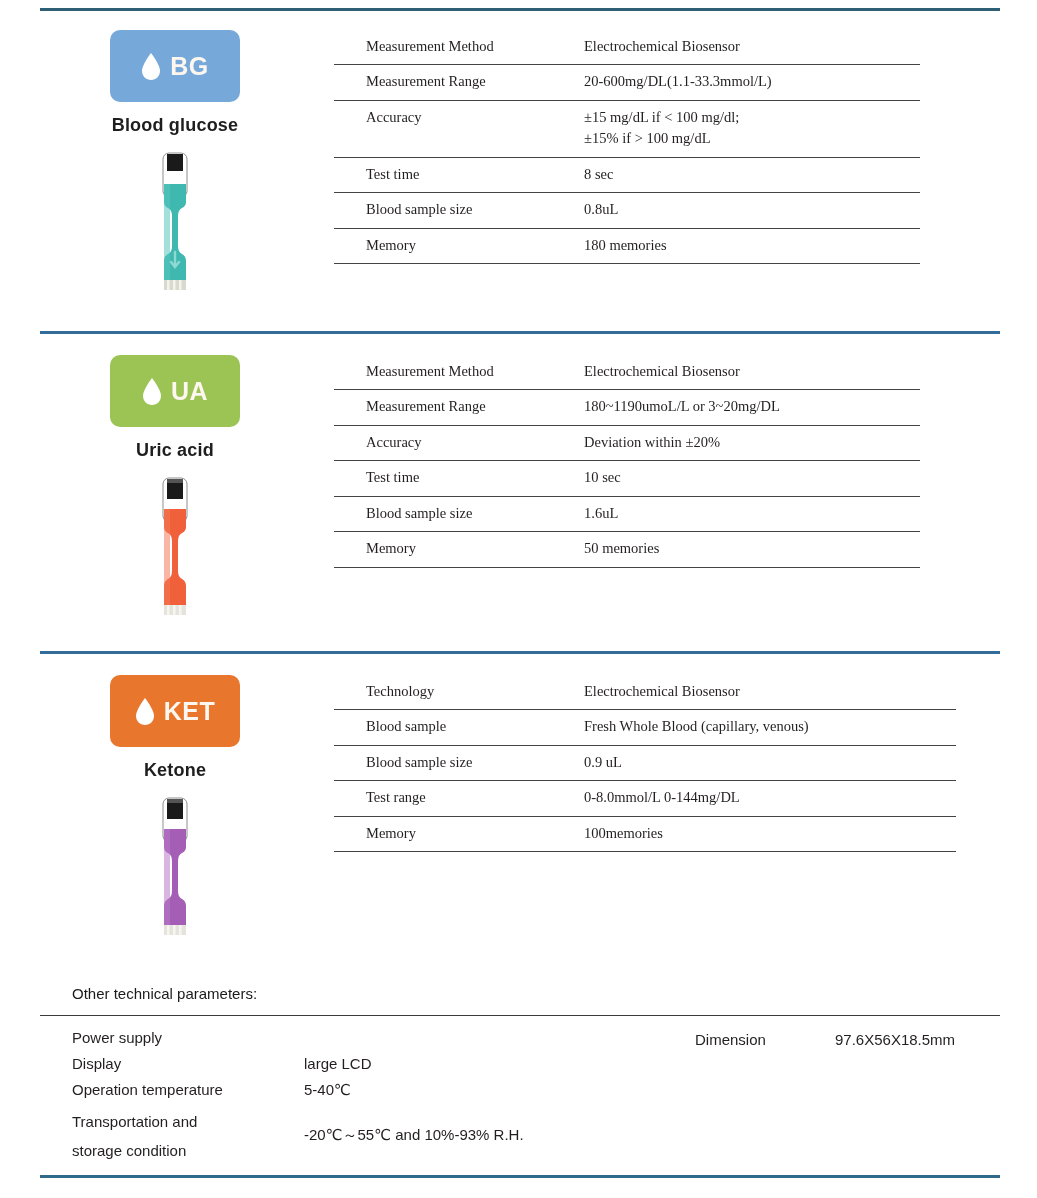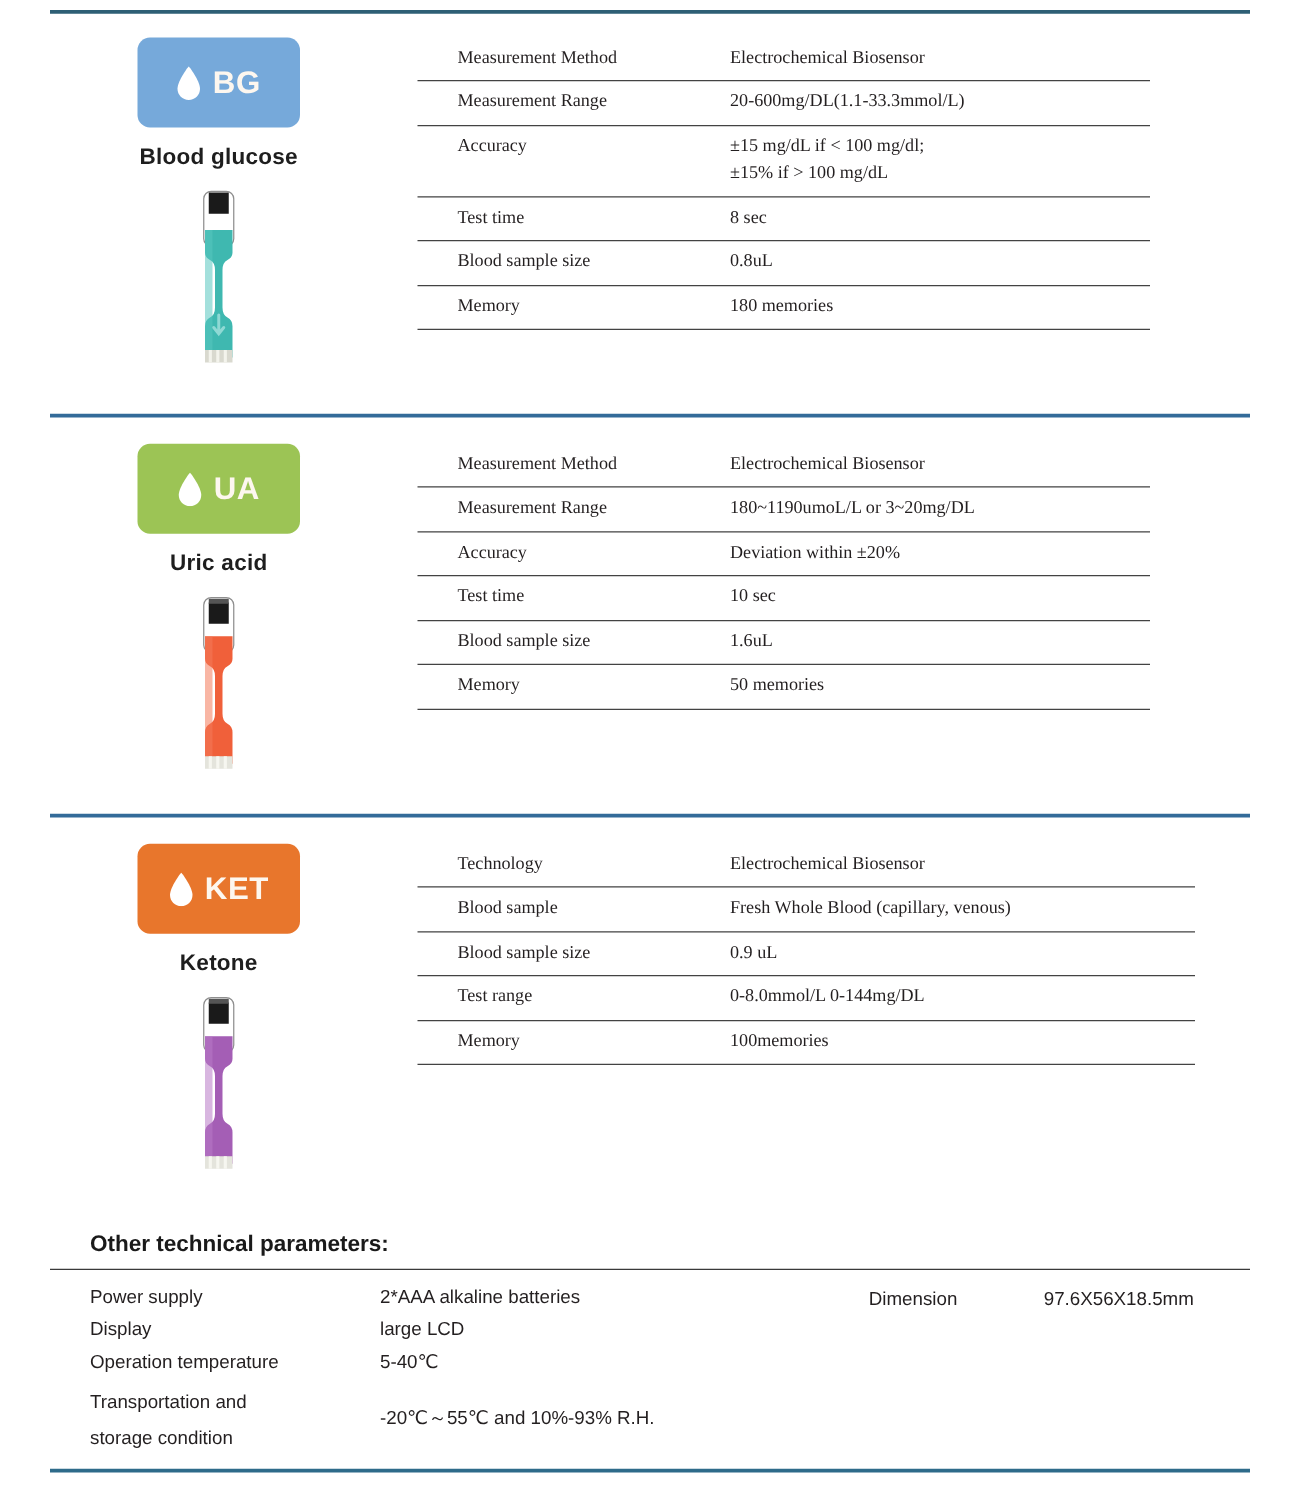--- a/index.html
+++ b/index.html
@@ -97,22 +97,22 @@
   .spec-table tr:first-child td { border-top: 0; }
   .spec-table td.k { width: 250px; padding-left: 32px; }
   .spec-table td.v { padding-left: 0px; margin-top: 40px; }
   .spec-table td.v .l2 { display: block; }
 
   
   .other-title {
     position: absolute;
     left: 72px;
     top: 985px;
-    font-size: 18px;
-    font-weight: bold;
+    font-size: 15px;
+    font-weight: normal;
     color: #1a1a1a;
   }
   .other-left {
     position: absolute;
     left: 72px;
     top: 1028px;
     width: 560px;
     font-size: 15px;
     color: #231f20;
   }
@@ -310,21 +310,20 @@
     </tbody>
   </table>
 </div>
 
 <div class="other-title">Other technical parameters:</div>
 <div class="rule thin otherhdr"></div>
 
 <div class="other-left">
   <div class="row">
     <span class="ok">Power supply</span>
-    <span class="ov">2*AAA alkaline batteries</span>
   </div>
   <div class="row">
     <span class="ok">Display</span>
     <span class="ov">large LCD</span>
   </div>
   <div class="row">
     <span class="ok">Operation temperature</span>
     <span class="ov">5-40℃</span>
   </div>
   <div class="row two-line">

